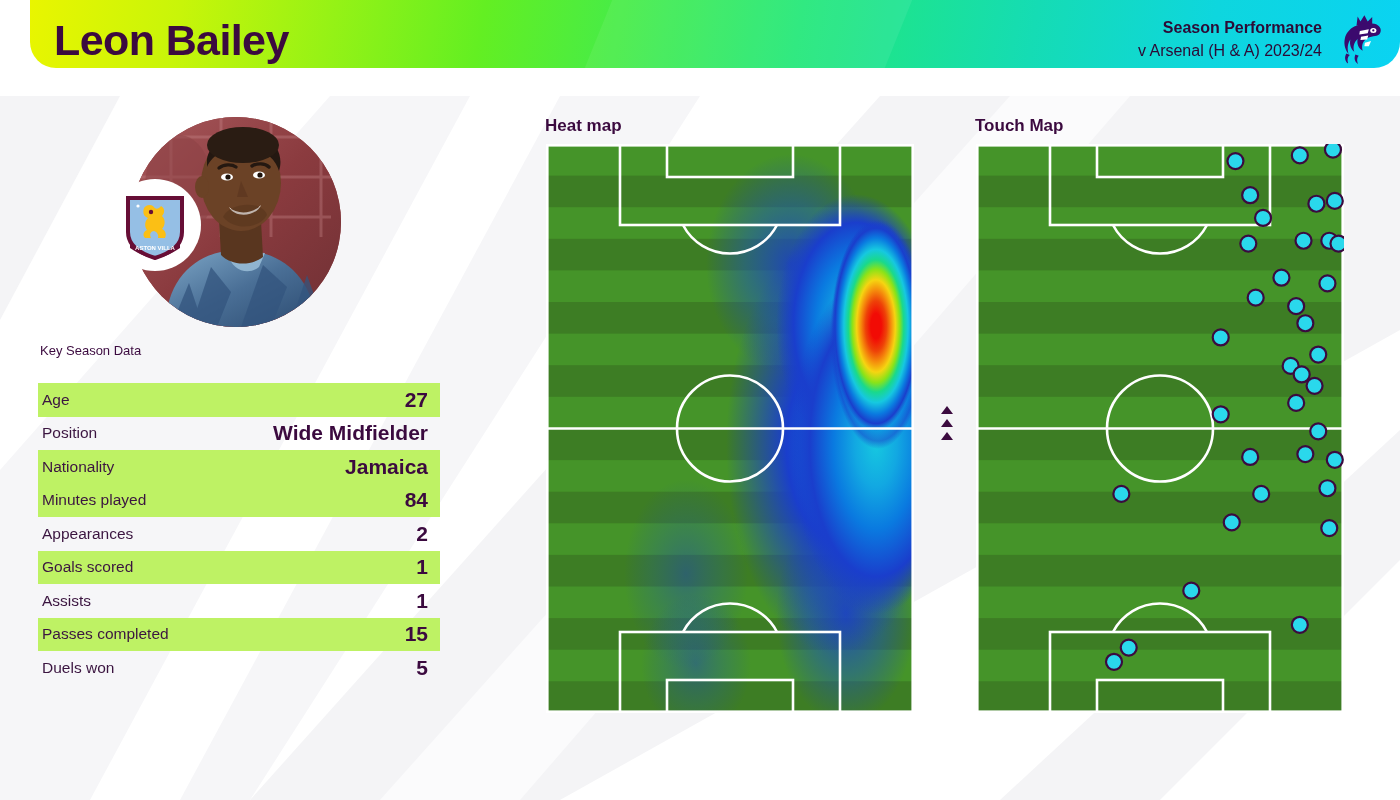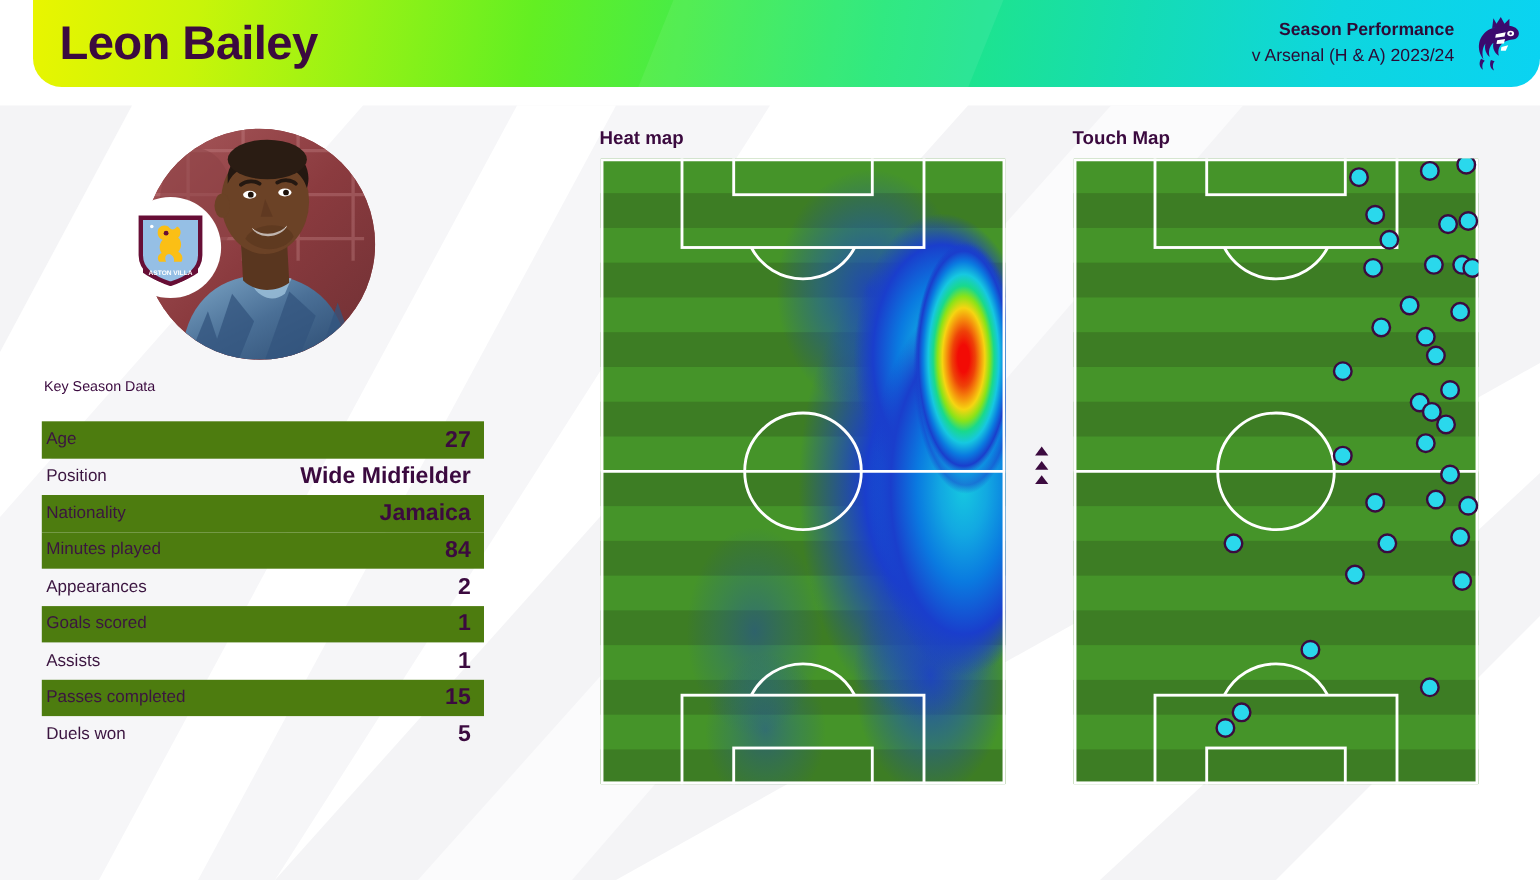--- a/index.html
+++ b/index.html
@@ -9,21 +9,21 @@
     background:#ffffff;
     position:relative;
     overflow:hidden;
   }
 
   
   #bg-watermark { position:absolute; inset:0; z-index:0; pointer-events:none; }
 
   
   #header {
-    position:absolute; left:30px; top:0; width:1370px; height:79px;
+    position:absolute; left:30px; top:0; width:1370px; height:68px;
     border-bottom-left-radius:26px; border-bottom-right-radius:26px;
     background:linear-gradient(100deg,#e9f500 0%,#c8f509 11%,#63ef22 33%,#22e878 56%,#15dcb4 73%,#0ed6de 86%,#0ad3f2 100%);
     overflow:hidden;
     z-index:2;
   }
   #header::after{
     content:""; position:absolute; top:-40px; left:560px; width:300px; height:190px;
     background:rgba(255,255,255,.07); transform:skewX(-22deg);
   }
   #player-name {
@@ -53,21 +53,21 @@
 
   #key-data-title {
     position:absolute; left:40px; top:343px;
     font-size:13px; font-weight:normal; color:#3b0a3f;
   }
   #stat-table { position:absolute; left:38px; top:383px; width:402px; z-index:3; }
   .stat-row {
     display:flex; justify-content:space-between; align-items:center;
     height:33.5px; padding:0 12px 0 4px;
   }
-  .stat-row.shaded { background:#4d7c0f; }
+  .stat-row.shaded { background:#bef264; }
   .stat-label { font-size:15.5px; color:#3b1540; }
   .stat-value { font-size:21px; color:#3b0a3f; font-weight:bold; }
 
   
   .map-title {
     position:absolute; font-size:17px; font-weight:bold; color:#3b0a3f; z-index:3;
   }
   #heat-title  { left:545px; top:116px; }
   #touch-title { left:975px; top:116px; }
 

